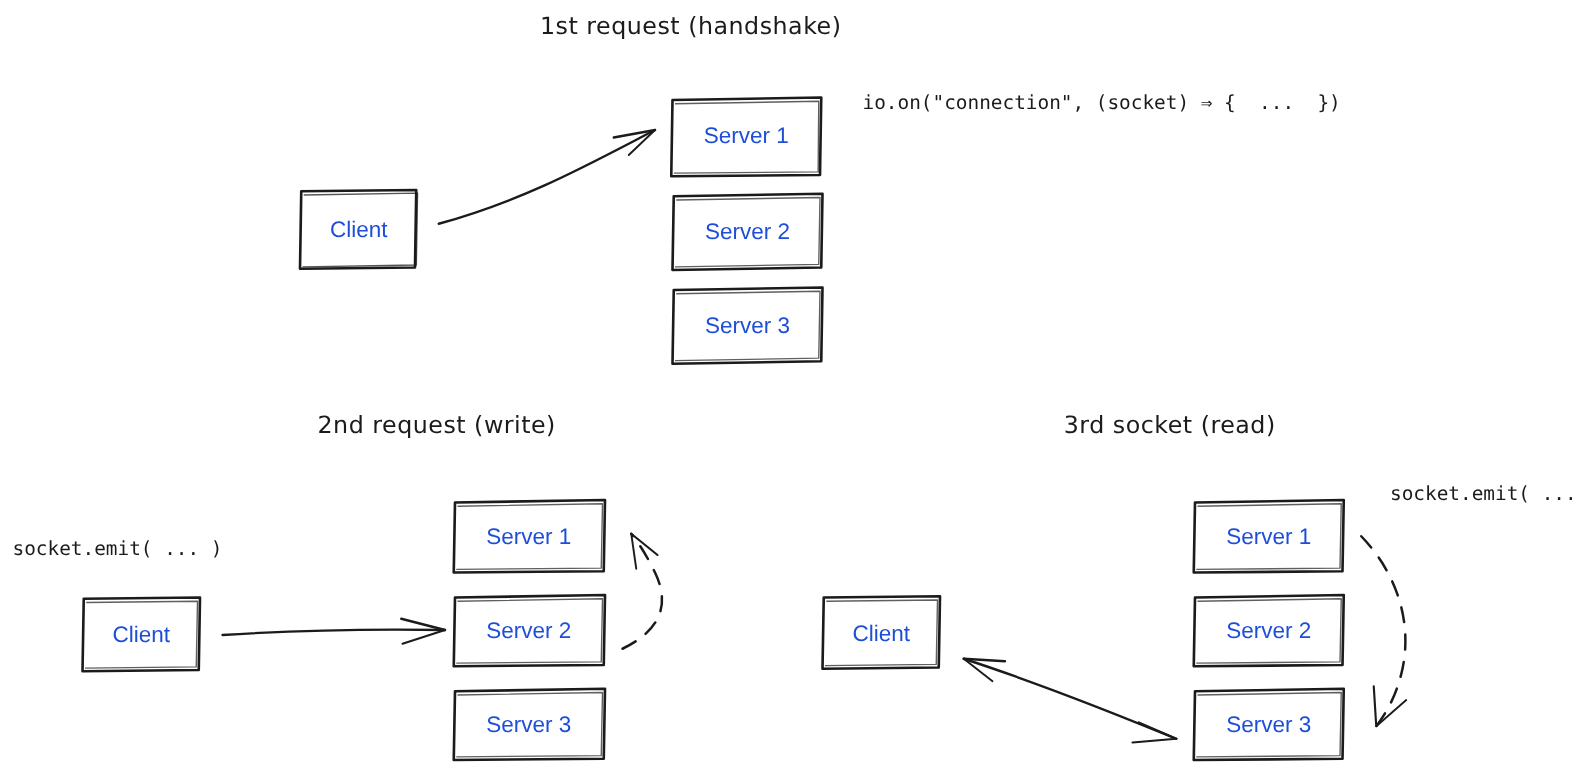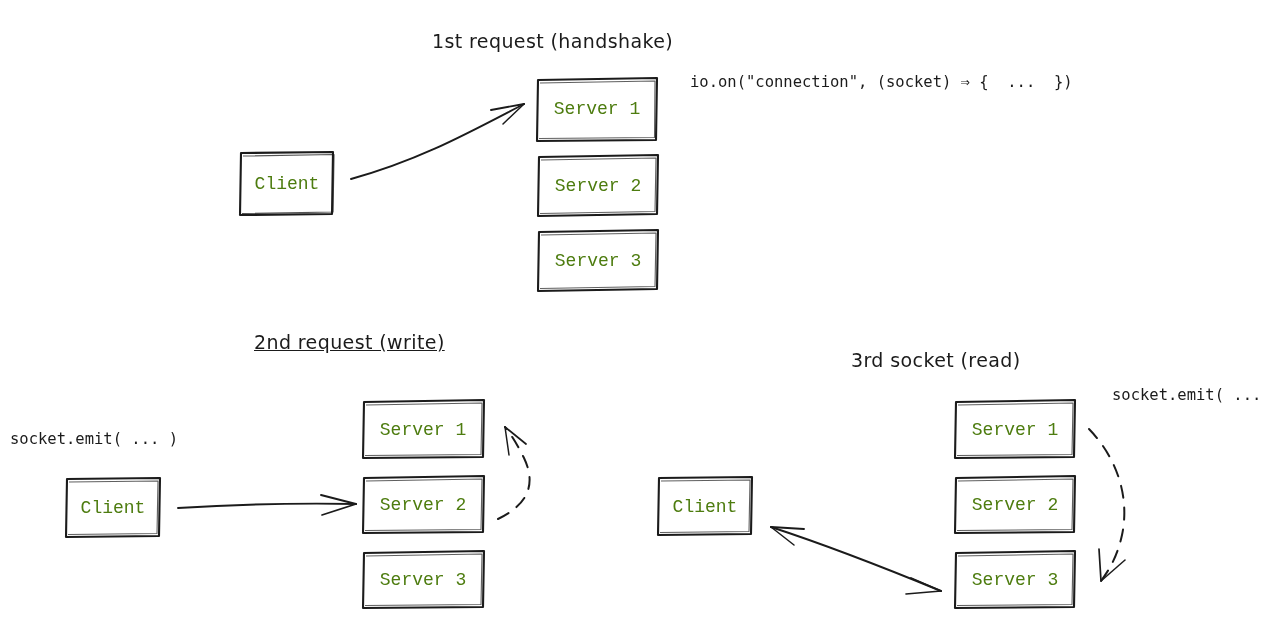--- a/index.html
+++ b/index.html
@@ -19,40 +19,39 @@
     left: 0; top: 0;
     width: 1271px;
     height: 620px;
   }
   .hand-text {
     position: absolute;
     font-family: "DejaVu Sans", sans-serif;
     color: #1b1b1b;
     white-space: nowrap;
     letter-spacing: 0.4px;
-    margin-top: 20px;
   }
   .section-title {
     font-size: 19px;
     font-weight: 400;
   }
   .code-text {
     position: absolute;
     font-family: "DejaVu Sans Mono", monospace;
     font-size: 15.5px;
     color: #1b1b1b;
     white-space: pre;
   }
   .box-label {
     position: absolute;
     font-size: 18px;
-    color: #4d7c0f;
+    color: #1d4ed8;
     white-space: nowrap;
     transform: translate(-50%, -50%);
-    font-family: Liberation Mono, monospace;
+    font-family: Liberation Sans, sans-serif;
   }
 </style>
 </head>
 <body>
 
 <svg id="canvas" viewBox="0 0 1271 620" xmlns="http://www.w3.org/2000/svg">
 
   <g>
 
     <g>
@@ -156,21 +155,21 @@
 </svg>
 
 <div class="hand-text section-title" style="left:432px; top:10px;">1st request (handshake)</div>
 <div class="code-text" style="left:690px; top:73px;">io.on("connection", (socket) ⇒ {  ...  })</div>
 
 <div class="box-label" style="left:287px; top:184px;">Client</div>
 <div class="box-label" style="left:597px; top:109px;">Server 1</div>
 <div class="box-label" style="left:598px; top:186px;">Server 2</div>
 <div class="box-label" style="left:598px; top:261px;">Server 3</div>
 
-<div class="hand-text section-title" style="left:254px; top:311px;text-decoration:underline;">2nd request (write)</div>
+<div class="hand-text section-title" style="left:254px; top:329px;">2nd request (write)</div>
 <div class="code-text" style="left:10px; top:430px;">socket.emit( ... )</div>
 
 <div class="box-label" style="left:113px; top:508px;">Client</div>
 <div class="box-label" style="left:423px; top:430px;">Server 1</div>
 <div class="box-label" style="left:423px; top:505px;">Server 2</div>
 <div class="box-label" style="left:423px; top:580px;">Server 3</div>
 
 <div class="hand-text section-title" style="left:851px; top:329px;">3rd socket (read)</div>
 <div class="code-text" style="left:1112px; top:386px;">socket.emit( ... )</div>
 

